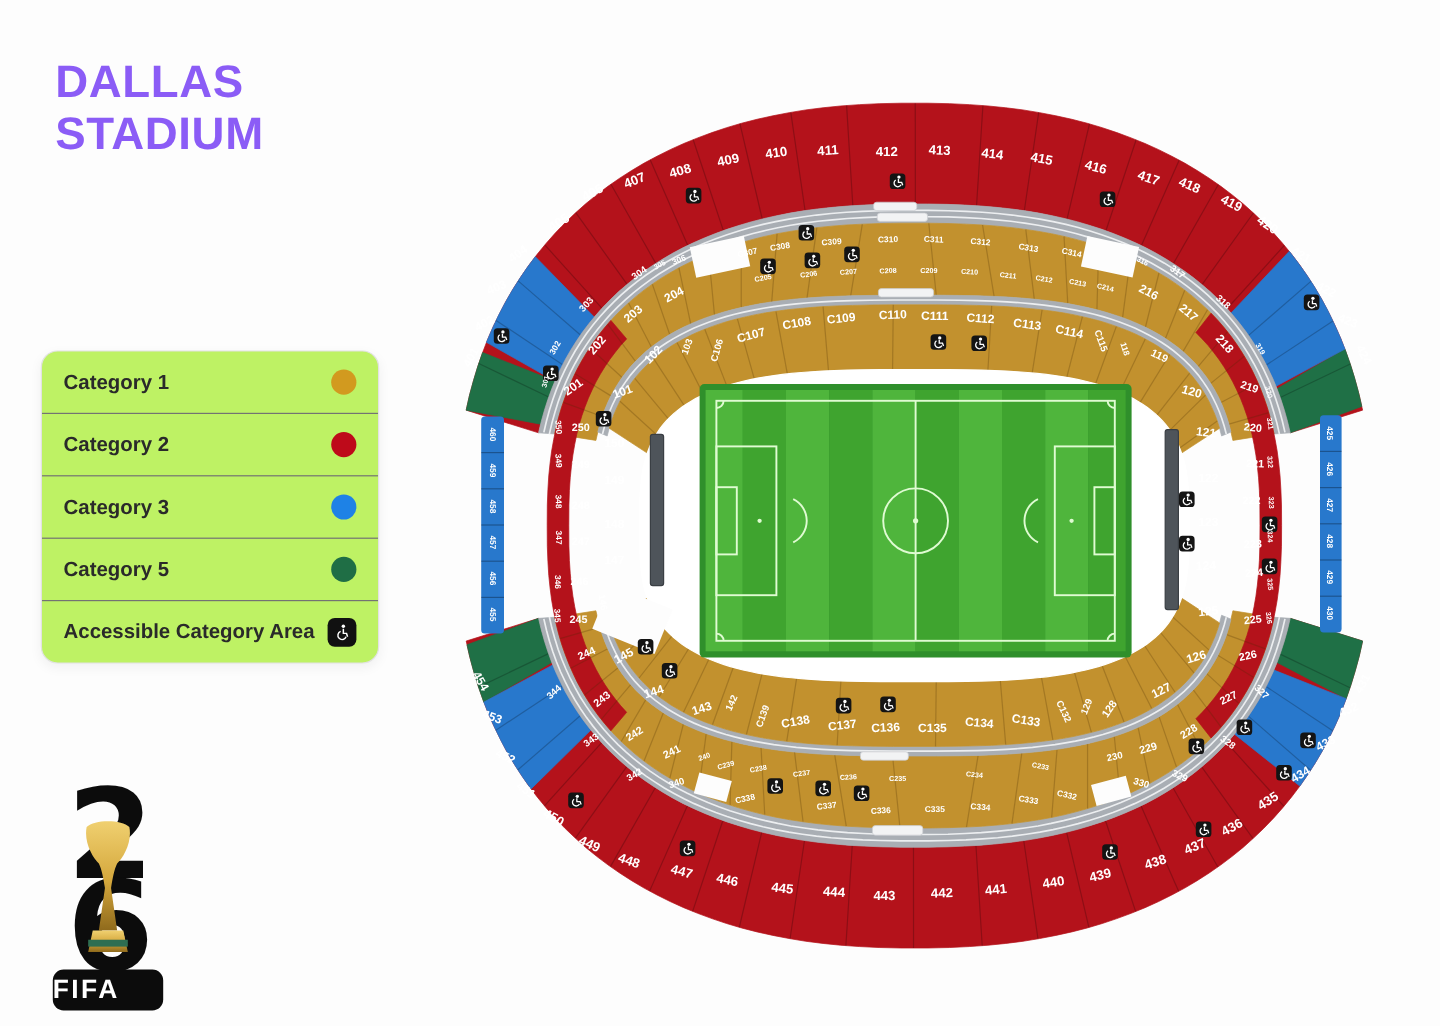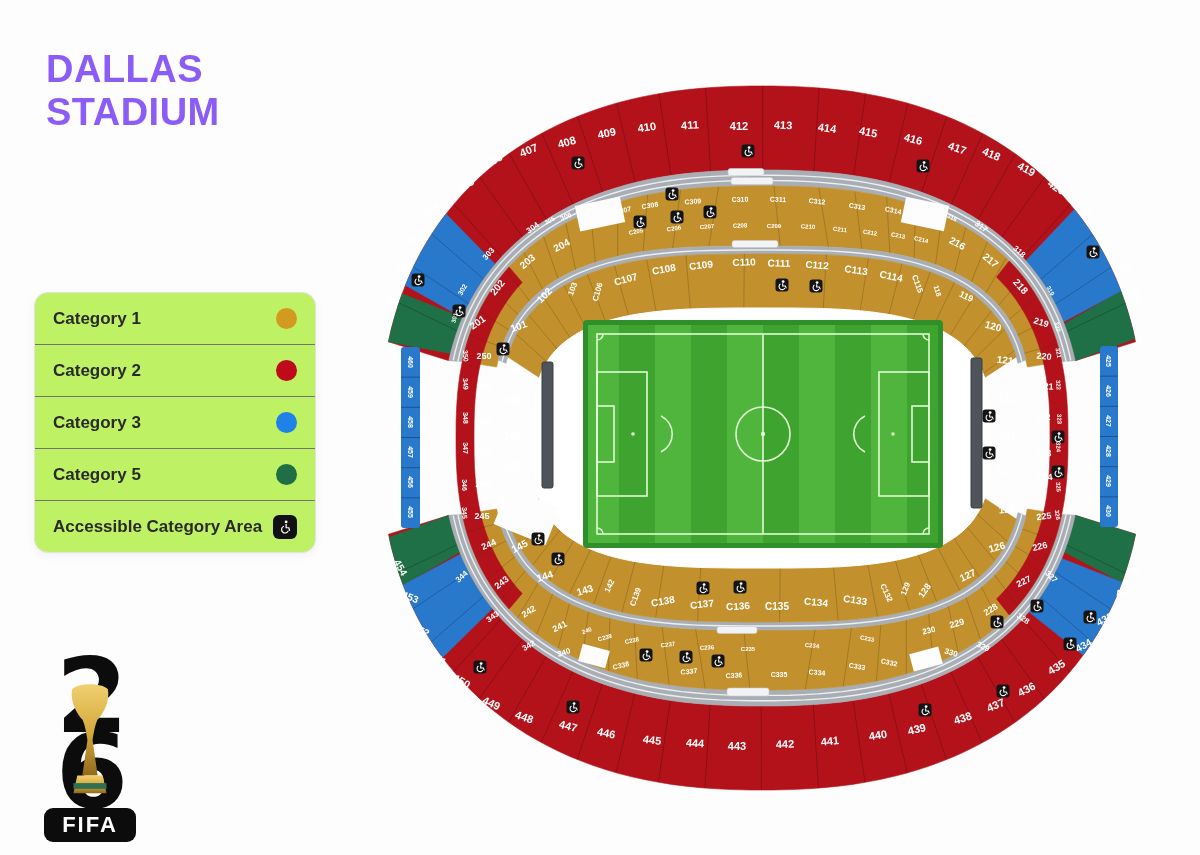--- a/index.html
+++ b/index.html
@@ -15,21 +15,21 @@
         padding:0 18px;border-top:1px solid #737373;font-size:17px;font-weight:600;color:#2A2A2A;}
   .lrow:first-child{border-top:none;}
   .swatch{width:21px;height:21px;border-radius:50%;flex:0 0 auto;}
   .acc{width:24px;height:24px;border-radius:6px;background:#111;display:flex;
        align-items:center;justify-content:center;flex:0 0 auto;}
   .fifa{position:absolute;left:28px;top:658px;width:124px;height:188px;color:#0C0C0C;}
   .digit{font-size:104px;line-height:76px;text-align:center;font-weight:900;
          font-family:"DejaVu Sans",sans-serif;letter-spacing:-4px;}
   .trophy{position:absolute;left:36px;top:26px;width:52px;height:122px;}
   .fifa-bar{position:absolute;bottom:4px;left:16px;width:92px;height:34px;background:#0C0C0C;
-            border-radius:9px;color:#fff;display:flex;align-items:center;justify-content:center;
+            border-radius:9px;color:#fff;display:flex;align-items:center;
             font-size:22px;font-weight:800;letter-spacing:2px;}
 </style>
 </head>
 <body>
 
 <div class="page">
   <svg id="bowl" width="1200" height="855" viewBox="0 0 1200 855">
       <path d="M388.5,341.8L391.3,329.3L394.6,317.2L398.2,305.3L402.2,293.8L406.5,282.5L411.3,271.6L416.5,260.9L422.0,250.4L427.9,240.3L434.2,230.5L440.8,220.9L447.8,211.7L455.2,202.7L462.9,194.0L471.0,185.6L479.4,177.6L488.1,169.8L497.2,162.4L506.6,155.3L516.4,148.5L526.4,142.1L536.8,135.9L547.5,130.2L558.5,124.7L569.8,119.6L581.4,114.9L593.3,110.5L605.5,106.4L618.0,102.7L630.9,99.4L644.1,96.5L657.6,93.9L671.5,91.6L685.9,89.8L700.7,88.3L716.2,87.2L732.6,86.4L750.7,86.0L773.3,86.0L791.4,86.4L807.8,87.2L823.3,88.3L838.1,89.8L852.5,91.6L866.4,93.9L879.9,96.5L893.1,99.4L906.0,102.7L918.5,106.4L930.7,110.5L942.6,114.9L954.2,119.6L965.5,124.7L976.5,130.2L987.2,135.9L997.6,142.1L1007.6,148.5L1017.4,155.3L1026.8,162.4L1035.9,169.8L1044.6,177.6L1053.0,185.6L1061.1,194.0L1068.8,202.7L1076.2,211.7L1083.2,220.9L1089.8,230.5L1096.1,240.3L1102.0,250.4L1107.5,260.9L1112.7,271.6L1117.5,282.5L1121.8,293.8L1125.8,305.3L1129.4,317.2L1132.7,329.3L1135.5,341.8L1075.2,360.7L1072.9,351.1L1070.3,341.8L1067.4,332.8L1064.2,324.0L1060.7,315.5L1056.8,307.3L1052.7,299.2L1048.2,291.4L1043.4,283.8L1038.4,276.5L1033.0,269.4L1027.3,262.5L1021.4,255.8L1015.1,249.4L1008.6,243.2L1001.7,237.2L994.6,231.5L987.2,226.0L979.5,220.8L971.6,215.8L963.4,211.0L954.9,206.5L946.1,202.3L937.0,198.3L927.7,194.6L918.1,191.1L908.2,187.9L898.1,184.9L887.6,182.2L876.8,179.8L865.7,177.6L854.3,175.7L842.5,174.1L830.2,172.8L817.4,171.7L803.9,170.9L789.4,170.3L773.0,170.0L751.0,170.0L734.6,170.3L720.1,170.9L706.6,171.7L693.8,172.8L681.5,174.1L669.7,175.7L658.3,177.6L647.2,179.8L636.4,182.2L625.9,184.9L615.8,187.9L605.9,191.1L596.3,194.6L587.0,198.3L577.9,202.3L569.1,206.5L560.6,211.0L552.4,215.8L544.5,220.8L536.8,226.0L529.4,231.5L522.3,237.2L515.4,243.2L508.9,249.4L502.6,255.8L496.7,262.5L491.0,269.4L485.6,276.5L480.6,283.8L475.8,291.4L471.3,299.2L467.2,307.3L463.3,315.5L459.8,324.0L456.6,332.8L453.7,341.8L451.1,351.1L448.8,360.7Z" fill="#B4121B" stroke="#B4121B" stroke-width="0.6"></path>
       <path d="M1135.5,534.2L1132.7,546.7L1129.4,558.8L1125.8,570.7L1121.8,582.2L1117.5,593.5L1112.7,604.4L1107.5,615.1L1102.0,625.6L1096.1,635.7L1089.8,645.5L1083.2,655.1L1076.2,664.3L1068.8,673.3L1061.1,682.0L1053.0,690.4L1044.6,698.4L1035.9,706.2L1026.8,713.6L1017.4,720.7L1007.6,727.5L997.6,733.9L987.2,740.1L976.5,745.8L965.5,751.3L954.2,756.4L942.6,761.1L930.7,765.5L918.5,769.6L906.0,773.3L893.1,776.6L879.9,779.5L866.4,782.1L852.5,784.4L838.1,786.2L823.3,787.7L807.8,788.8L791.4,789.6L773.3,790.0L750.7,790.0L732.6,789.6L716.2,788.8L700.7,787.7L685.9,786.2L671.5,784.4L657.6,782.1L644.1,779.5L630.9,776.6L618.0,773.3L605.5,769.6L593.3,765.5L581.4,761.1L569.8,756.4L558.5,751.3L547.5,745.8L536.8,740.1L526.4,733.9L516.4,727.5L506.6,720.7L497.2,713.6L488.1,706.2L479.4,698.4L471.0,690.4L462.9,682.0L455.2,673.3L447.8,664.3L440.8,655.1L434.2,645.5L427.9,635.7L422.0,625.6L416.5,615.1L411.3,604.4L406.5,593.5L402.2,582.2L398.2,570.7L394.6,558.8L391.3,546.7L388.5,534.2L448.8,515.3L451.1,524.9L453.7,534.2L456.6,543.2L459.8,552.0L463.3,560.5L467.2,568.7L471.3,576.8L475.8,584.6L480.6,592.2L485.6,599.5L491.0,606.6L496.7,613.5L502.6,620.2L508.9,626.6L515.4,632.8L522.3,638.8L529.4,644.5L536.8,650.0L544.5,655.2L552.4,660.2L560.6,665.0L569.1,669.5L577.9,673.7L587.0,677.7L596.3,681.4L605.9,684.9L615.8,688.1L625.9,691.1L636.4,693.8L647.2,696.2L658.3,698.4L669.7,700.3L681.5,701.9L693.8,703.2L706.6,704.3L720.1,705.1L734.6,705.7L751.0,706.0L773.0,706.0L789.4,705.7L803.9,705.1L817.4,704.3L830.2,703.2L842.5,701.9L854.3,700.3L865.7,698.4L876.8,696.2L887.6,693.8L898.1,691.1L908.2,688.1L918.1,684.9L927.7,681.4L937.0,677.7L946.1,673.7L954.9,669.5L963.4,665.0L971.6,660.2L979.5,655.2L987.2,650.0L994.6,644.5L1001.7,638.8L1008.6,632.8L1015.1,626.6L1021.4,620.2L1027.3,613.5L1033.0,606.6L1038.4,599.5L1043.4,592.2L1048.2,584.6L1052.7,576.8L1056.8,568.7L1060.7,560.5L1064.2,552.0L1067.4,543.2L1070.3,534.2L1072.9,524.9L1075.2,515.3Z" fill="#B4121B" stroke="#B4121B" stroke-width="0.6"></path>
       <path d="M388.5,341.8L391.3,329.3L394.6,317.2L398.2,305.3L402.2,293.8L462.4,317.6L459.0,326.2L455.8,335.0L453.0,344.1L450.5,353.5Z" fill="#1F7046" stroke="#1F7046" stroke-width="0.6"></path>

